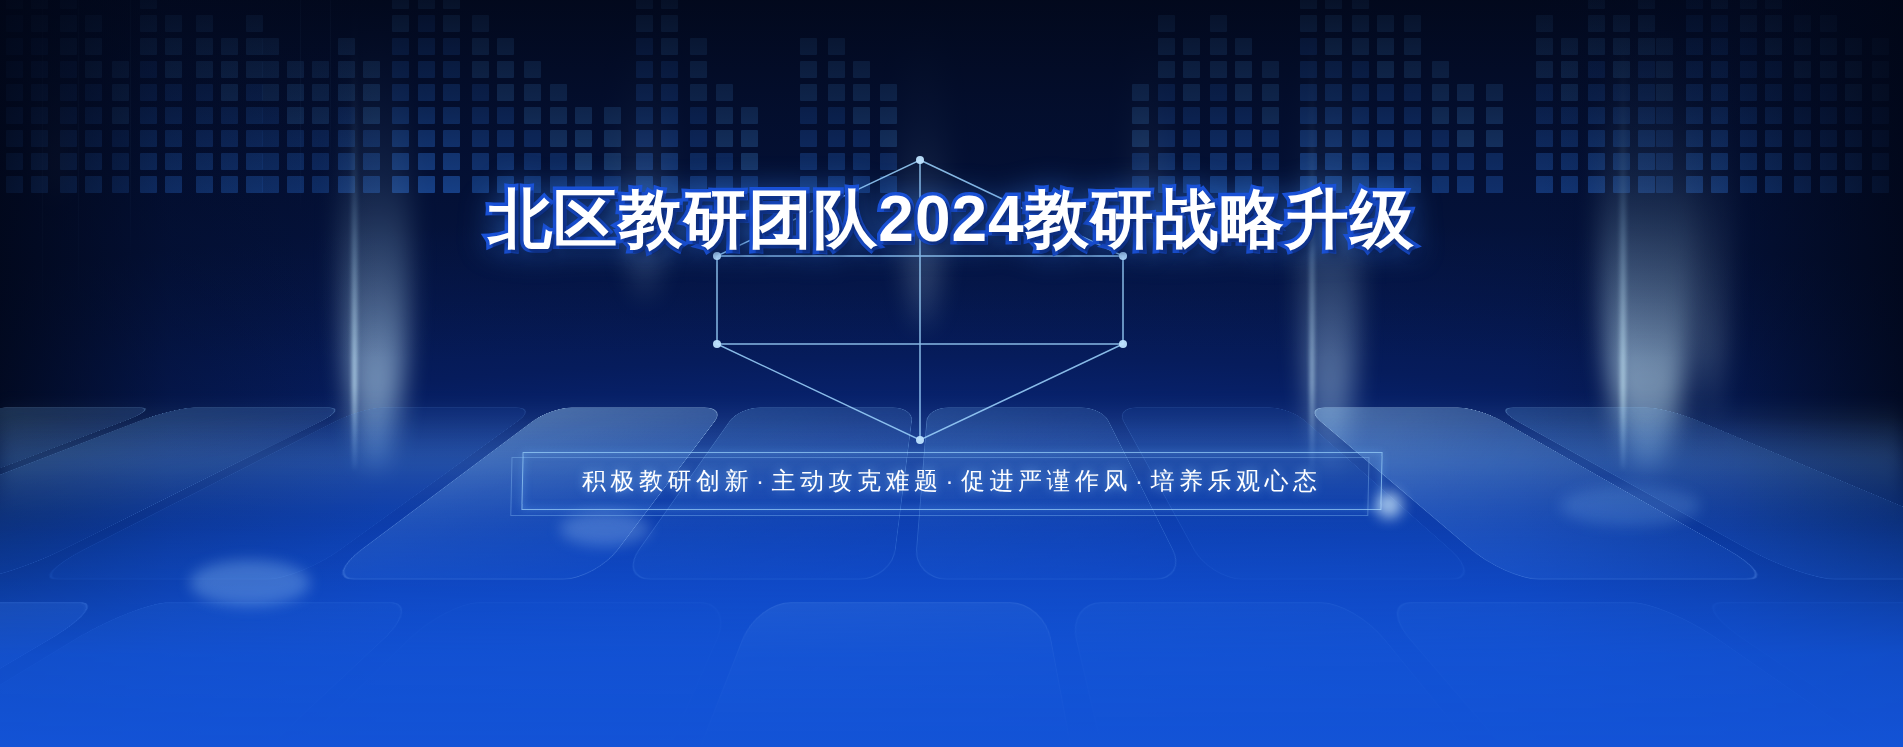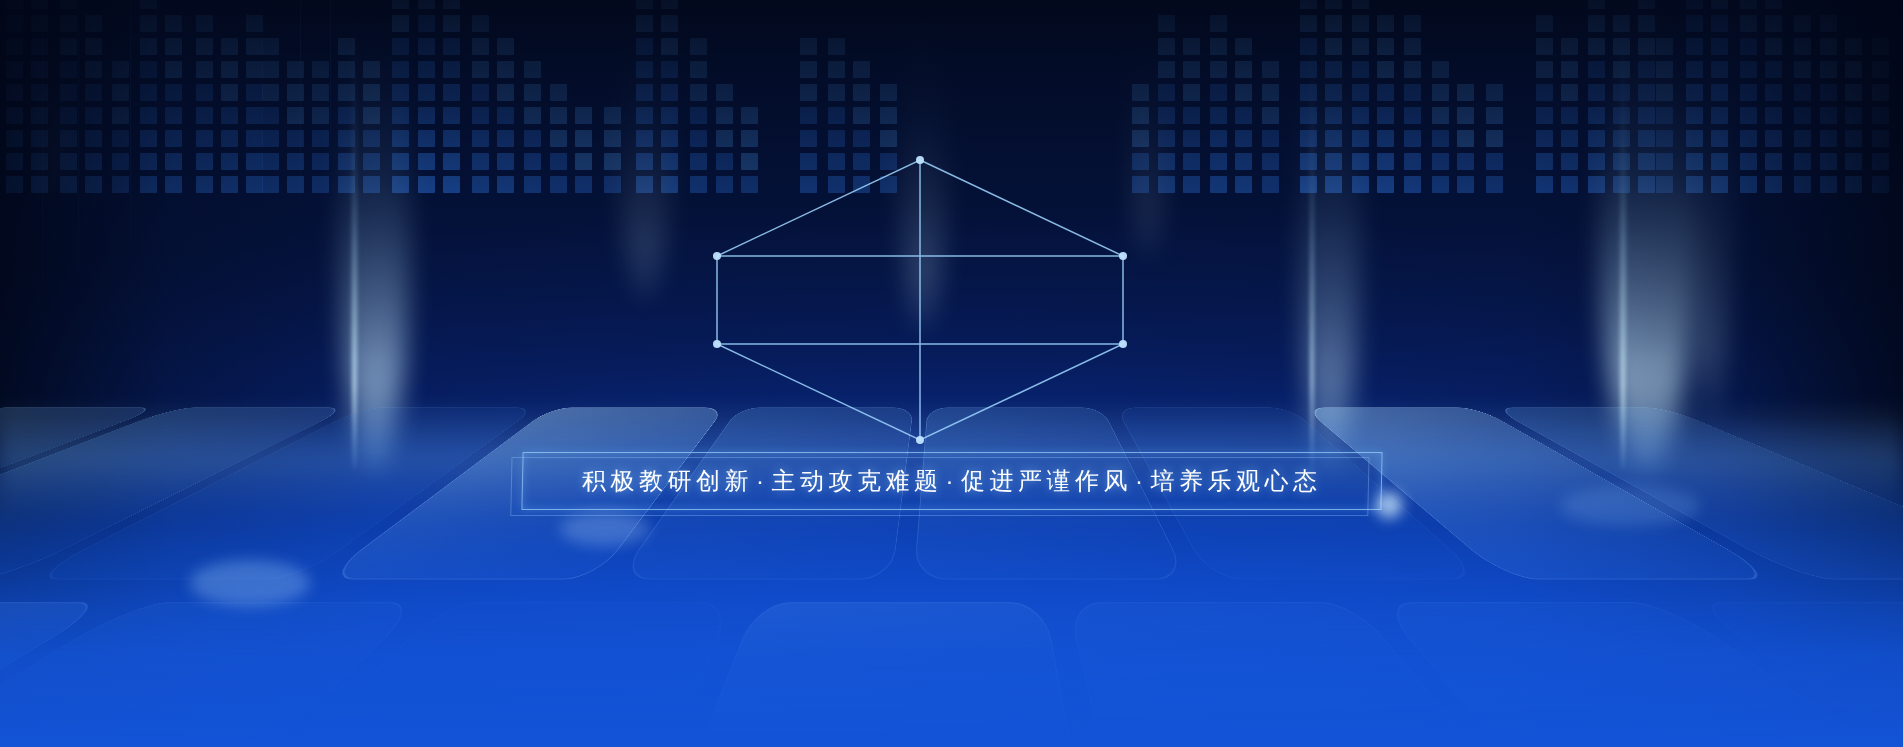--- a/index.html
+++ b/index.html
@@ -755,20 +755,23 @@
         <circle cx="418" cy="108" r="4"></circle>
         <circle cx="418" cy="196" r="4"></circle>
         <circle cx="215" cy="292" r="4"></circle>
         <circle cx="12" cy="196" r="4"></circle>
         <circle cx="12" cy="108" r="4"></circle>
       </g>
     </svg>
   </div>
 
   <div class="titleblock">
+    <div class="t-row">
+      <span class="t-sub">北区教研团队2024教研战略升级</span>
+    </div>
   </div>
 
   <div class="tagwrap">
     <div class="tagframe">
       <div class="tagtext">
         <span>积极教研创新</span><span class="tagdot">·</span><span>主动攻克难题</span><span class="tagdot">·</span><span>促进严谨作风</span><span class="tagdot">·</span><span>培养乐观心态</span>
       </div>
     </div>
   </div>
 

